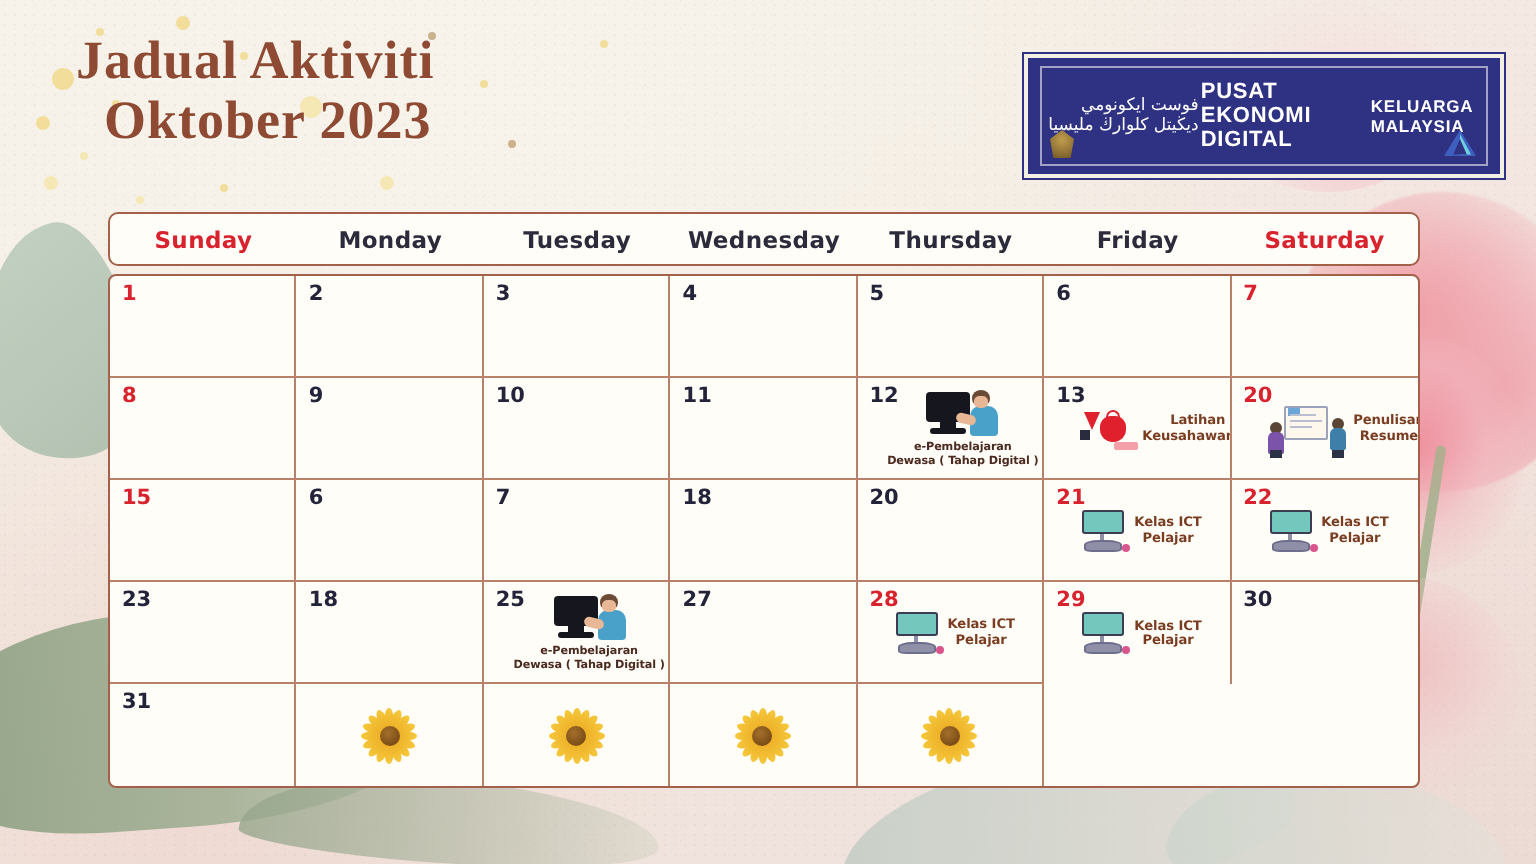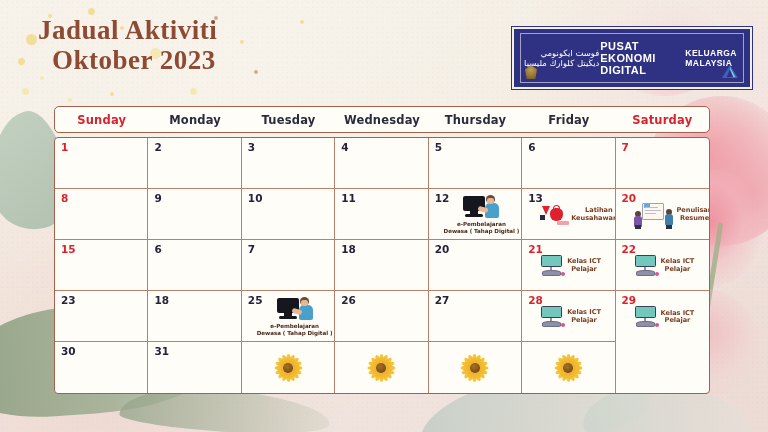--- a/index.html
+++ b/index.html
@@ -588,23 +588,20 @@
               <span class="body"></span>
               <span class="head"></span>
               <span class="face"></span>
               <span class="arm"></span>
             </span>
             <div class="ev-label wide">e-Pembelajaran</div>
             <div class="ev-label wide">Dewasa ( Tahap Digital )</div>
           </div>
         </div>
         <div class="cell">
-          <div class="daynum">26</div>
-        </div>
-        <div class="cell">
           <div class="daynum">27</div>
         </div>
         <div class="cell">
           <div class="daynum red">28</div>
           <div class="event">
             <span class="icon-monitor">
               <span class="screen"></span>
               <span class="neck"></span>
               <span class="base"></span>
               <span class="mouse"></span>

